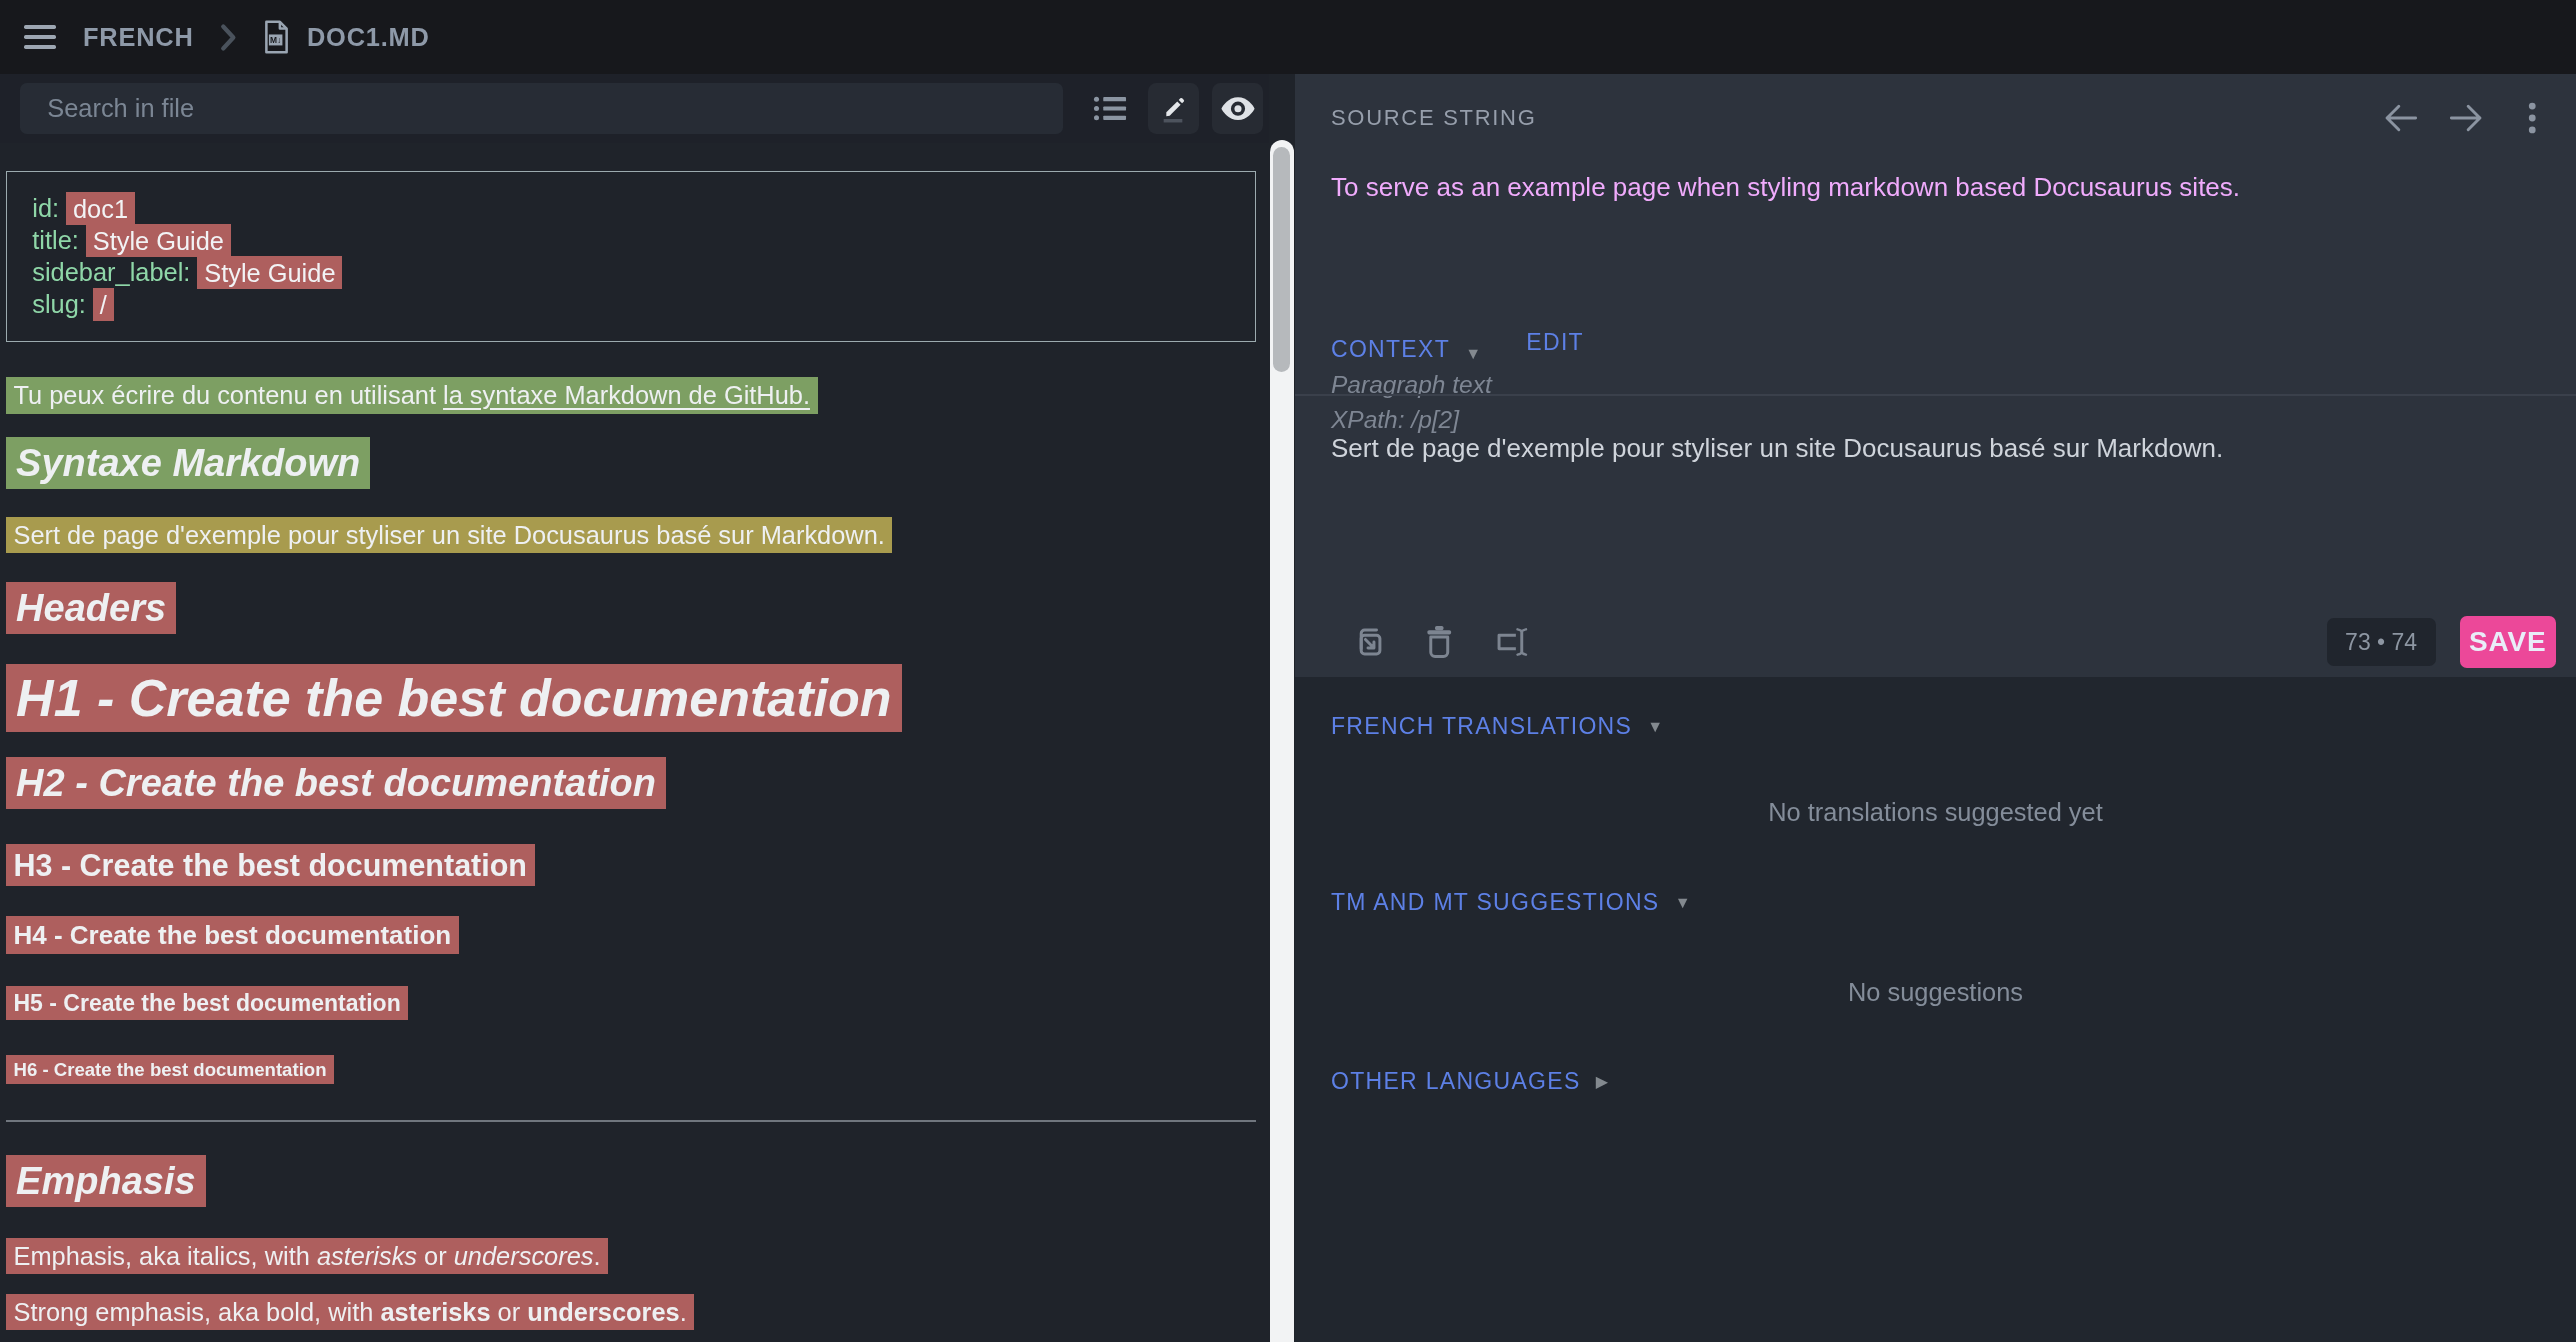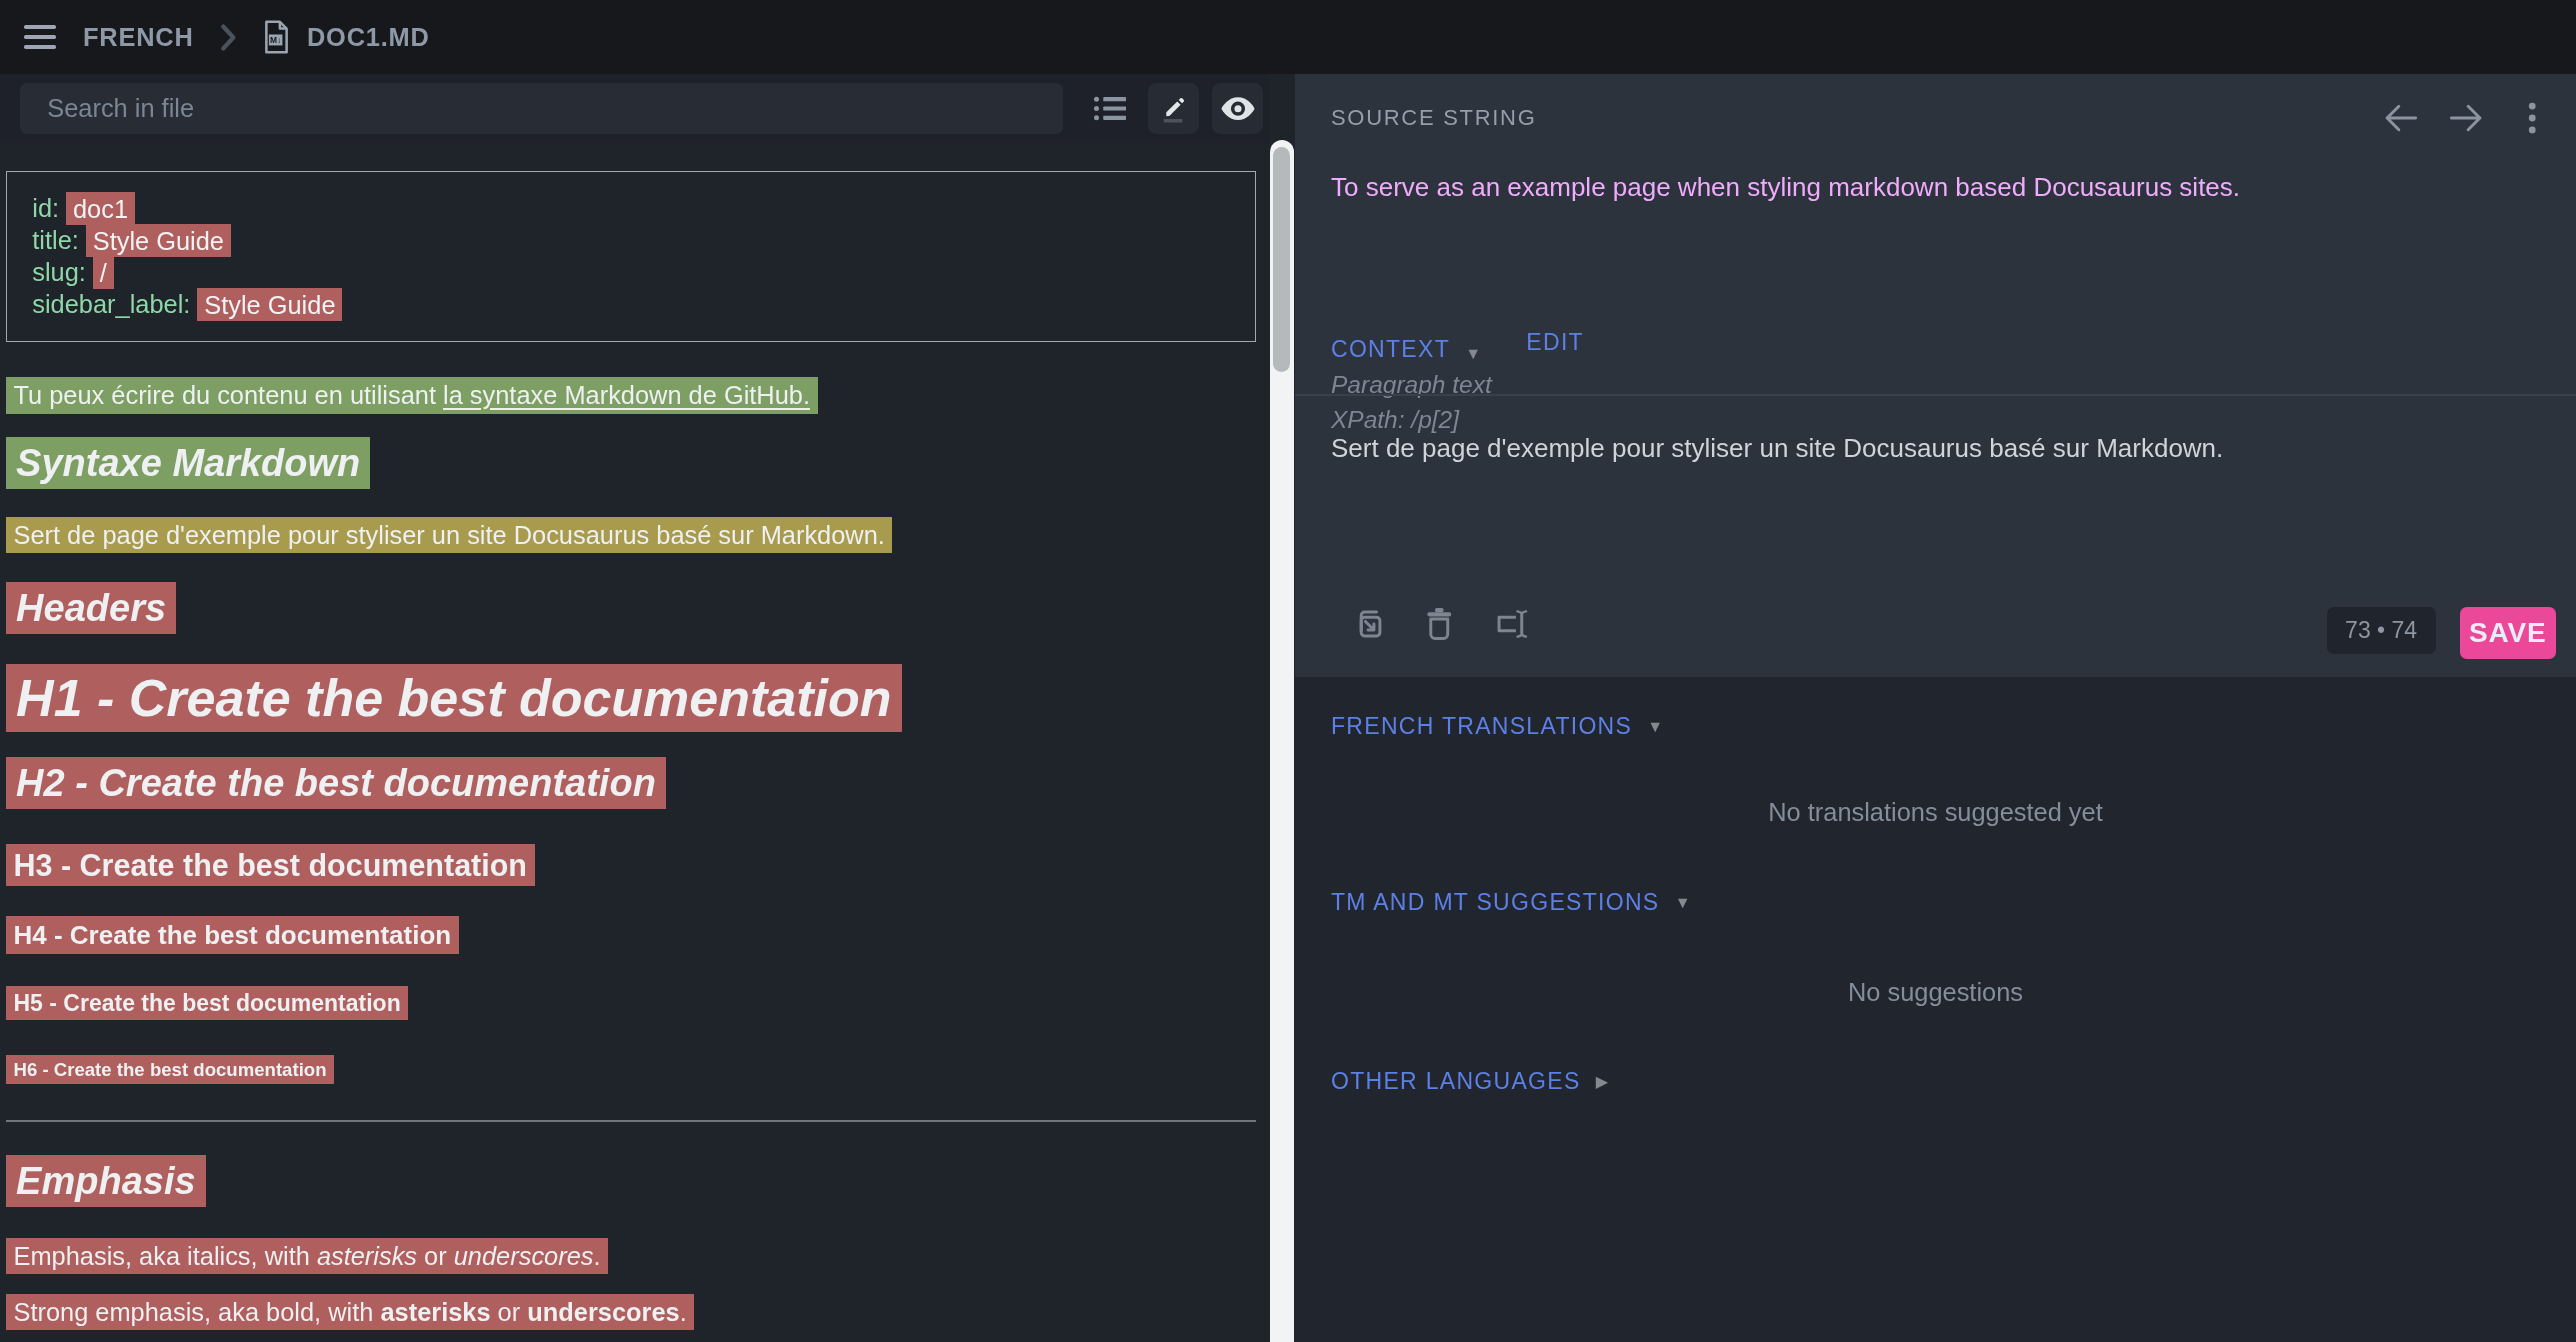--- a/index.html
+++ b/index.html
@@ -97,21 +97,21 @@
 
   .ctx-info { position:absolute; top:293px; left:36px; font-size:24.5px; line-height:35px;
               color:#7e8693;font-style:italic; }
 
   .card-divider { position:absolute; top:320px; left:0; right:0; height:1.7px; background:#3a404b; }
 
   .translation { position:absolute; top:359px; left:36px; right:36px; font-size:26px;
                  color:#cfd4db; min-height:152px; outline:none; cursor:text; }
 
   .toolbar { position:absolute; left:8px; right:0; top:533px; height:70px; display:flex;
-             align-items:flex-start; }
+             align-items:center; }
   .tb-icons { margin-left:48px; display:flex; gap:39px; align-items:center; }
   .tb-btn { display:flex; align-items:center; justify-content:center; cursor:pointer; }
   .counter { margin-left:auto; background:#20252d; border-radius:6.8px; color:#8d96a2;
              font-size:23px; padding:10.2px 18.6px; }
   .save-btn { margin:0 20.3px 0 24px; background:#ec4899; color:#e9edf8; font-size:28px;
               font-weight:700; letter-spacing:0.8px; border:none; border-radius:6.8px;
               width:96px; height:52px; cursor:pointer; }
 
   .lower { position:absolute; top:603px; left:0; right:0; bottom:0; background:#21262e; }
   .section-head { position:absolute; left:36px; display:flex; align-items:center;
@@ -185,26 +185,26 @@
     <div class="frontmatter">
       <div class="fm-row">
         <span class="fm-key">id:</span>
         <span class="fm-val hl-red">doc1</span>
       </div>
       <div class="fm-row">
         <span class="fm-key">title:</span>
         <span class="fm-val hl-red">Style Guide</span>
       </div>
       <div class="fm-row">
+        <span class="fm-key">sidebar_label:</span>
+        <span class="fm-val hl-red">Style Guide</span>
+      </div>
+      <div class="fm-row">
         <span class="fm-key">slug:</span>
         <span class="fm-val hl-red">/</span>
-      </div>
-      <div class="fm-row">
-        <span class="fm-key">sidebar_label:</span>
-        <span class="fm-val hl-red">Style Guide</span>
       </div>
     </div>
 
     <p id="p-intro"><span class="hl hl-green"><span>Tu peux écrire du contenu en utilisant </span><span class="doc-link">la syntaxe Markdown de GitHub.</span></span></p>
 
     <h2 id="h2-syntax"><span class="hl hl-green">Syntaxe Markdown</span></h2>
 
     <p id="p-selected"><span class="hl hl-yellow">Sert de page d'exemple pour styliser un site Docusaurus basé sur Markdown.</span></p>
 
     <h2 id="h2-headers"><span class="hl hl-red">Headers</span></h2>

